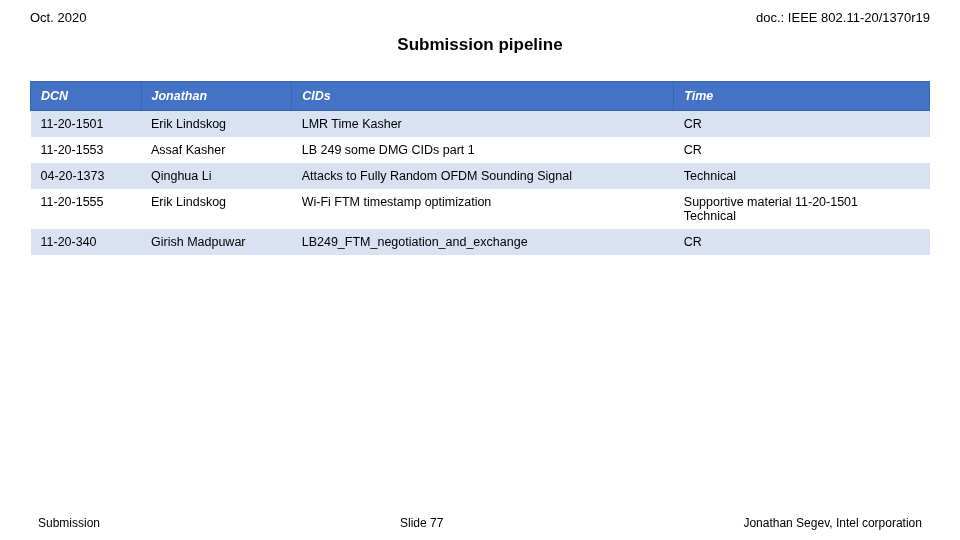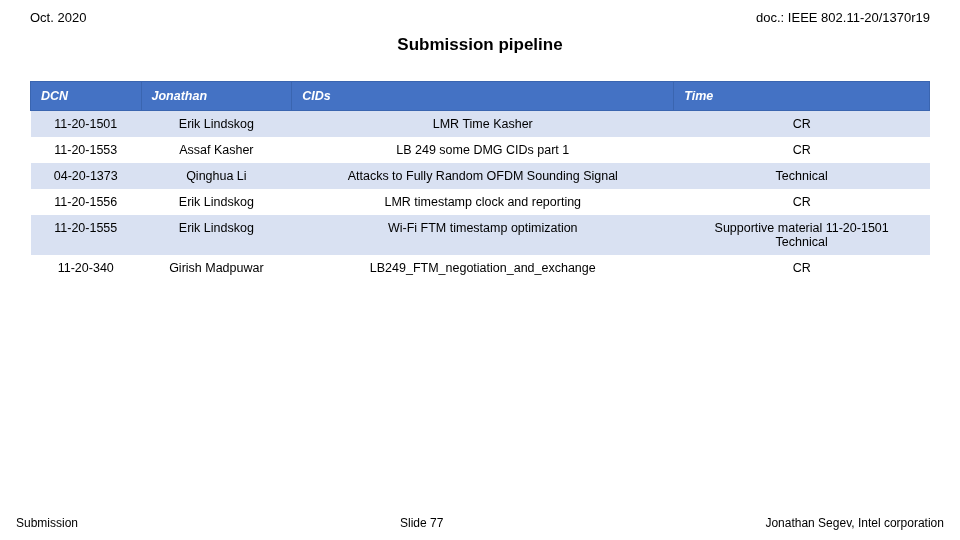--- a/index.html
+++ b/index.html
@@ -53,26 +53,25 @@
     tbody tr:nth-child(odd) {
       background: #D9E1F2;
     }
     tbody tr:nth-child(even) {
       background: #fff;
     }
     tbody td {
       padding: 6px 10px;
       border: none;
       vertical-align: top;
-      text-align: center;
     }
     .footer {
       display: flex;
       justify-content: space-between;
-      padding: 10px 16px;
+      padding: 10px 38px;
       font-size: 12px;
       margin-top: auto;
     }
   </style>
 </head>
 <body>
 
 <div class="page">
   <div class="header">
     <span>Oct. 2020</span>
@@ -104,26 +103,20 @@
             <td>LB 249 some DMG CIDs part 1</td>
             <td>CR</td>
           </tr>
           <tr>
             <td>04-20-1373</td>
             <td>Qinghua Li</td>
             <td>Attacks to Fully Random OFDM Sounding Signal</td>
             <td>Technical</td>
           </tr>
           <tr>
-            <td>11-20-1556</td>
-            <td>Erik Lindskog</td>
-            <td>LMR timestamp clock and reporting</td>
-            <td>CR</td>
-          </tr>
-          <tr>
             <td>11-20-1555</td>
             <td>Erik Lindskog</td>
             <td>Wi-Fi FTM timestamp optimization</td>
             <td>Supportive material 11-20-1501<br>Technical</td>
           </tr>
           <tr>
             <td>11-20-340</td>
             <td>Girish Madpuwar</td>
             <td>LB249_FTM_negotiation_and_exchange</td>
             <td>CR</td>

